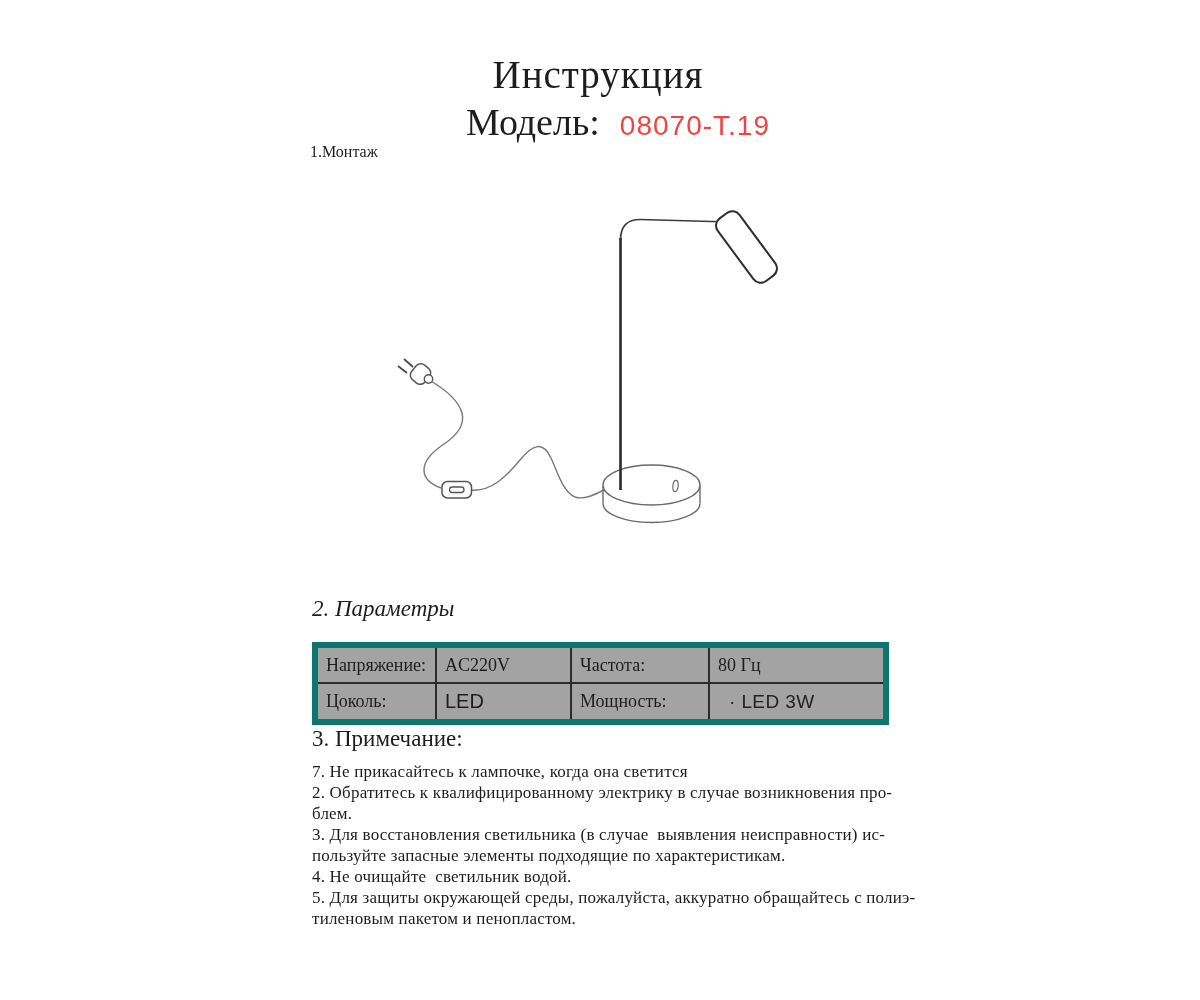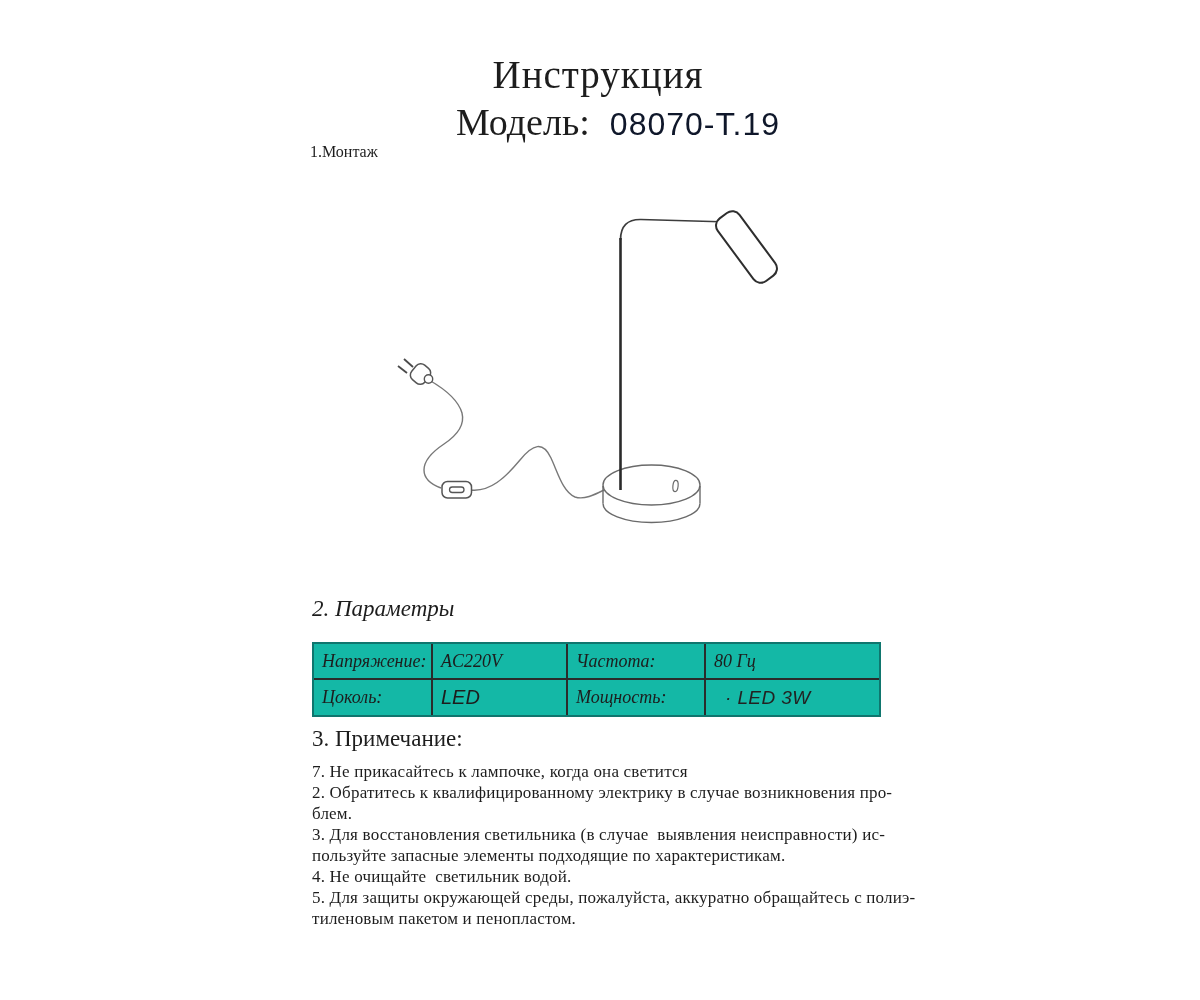--- a/index.html
+++ b/index.html
@@ -10,33 +10,33 @@
   .title{
     position:absolute;top:52px;left:598px;transform:translateX(-50%);
     font-size:39px;letter-spacing:1px;white-space:nowrap;
   }
   .model-line{
     position:absolute;top:100px;left:618px;transform:translateX(-50%);
     display:flex;align-items:baseline;gap:20px;white-space:nowrap;
   }
   .model-label{font-size:38px;}
   .model-value{
-    font-family:"Liberation Sans",sans-serif;font-size:32px;
-    letter-spacing:1px;color:#0f172a;
+    font-family:"Liberation Sans",sans-serif;font-size:28px;
+    letter-spacing:1px;color:#ef4444;
   }
   .h-montage{position:absolute;top:143px;left:310px;font-size:16px;}
   .h-params{position:absolute;top:596px;left:312px;font-size:23px;font-style:italic;}
   .h-notes{position:absolute;top:726px;left:312px;font-size:23px;}
   .diagram{position:absolute;left:378px;top:196px;width:424px;height:336px;}
 
   .ptable{
     position:absolute;left:312px;top:642px;
     display:grid;grid-template-columns:119px 135px 138px 173px;
     grid-template-rows:36px 35px;
-    border:2px solid #0f766e;background:#14b8a6;font-style:italic;
+    border:6px solid #0f766e;background:#a3a3a3;
   }
   .cell{
     display:flex;align-items:center;padding-left:8px;
     border-right:2px solid #2b2b2b;border-bottom:2px solid #2b2b2b;
     font-size:18px;white-space:nowrap;overflow:hidden;
   }
   .cell.last-col{border-right:none;}
   .cell.last-row{border-bottom:none;}
   .cell.v-sans{font-family:"Liberation Sans",sans-serif;font-size:20px;}
   .cell.v-sans-sm{font-family:"Liberation Sans",sans-serif;font-size:19px;letter-spacing:.4px;color:#222;margin-left:11px;}

